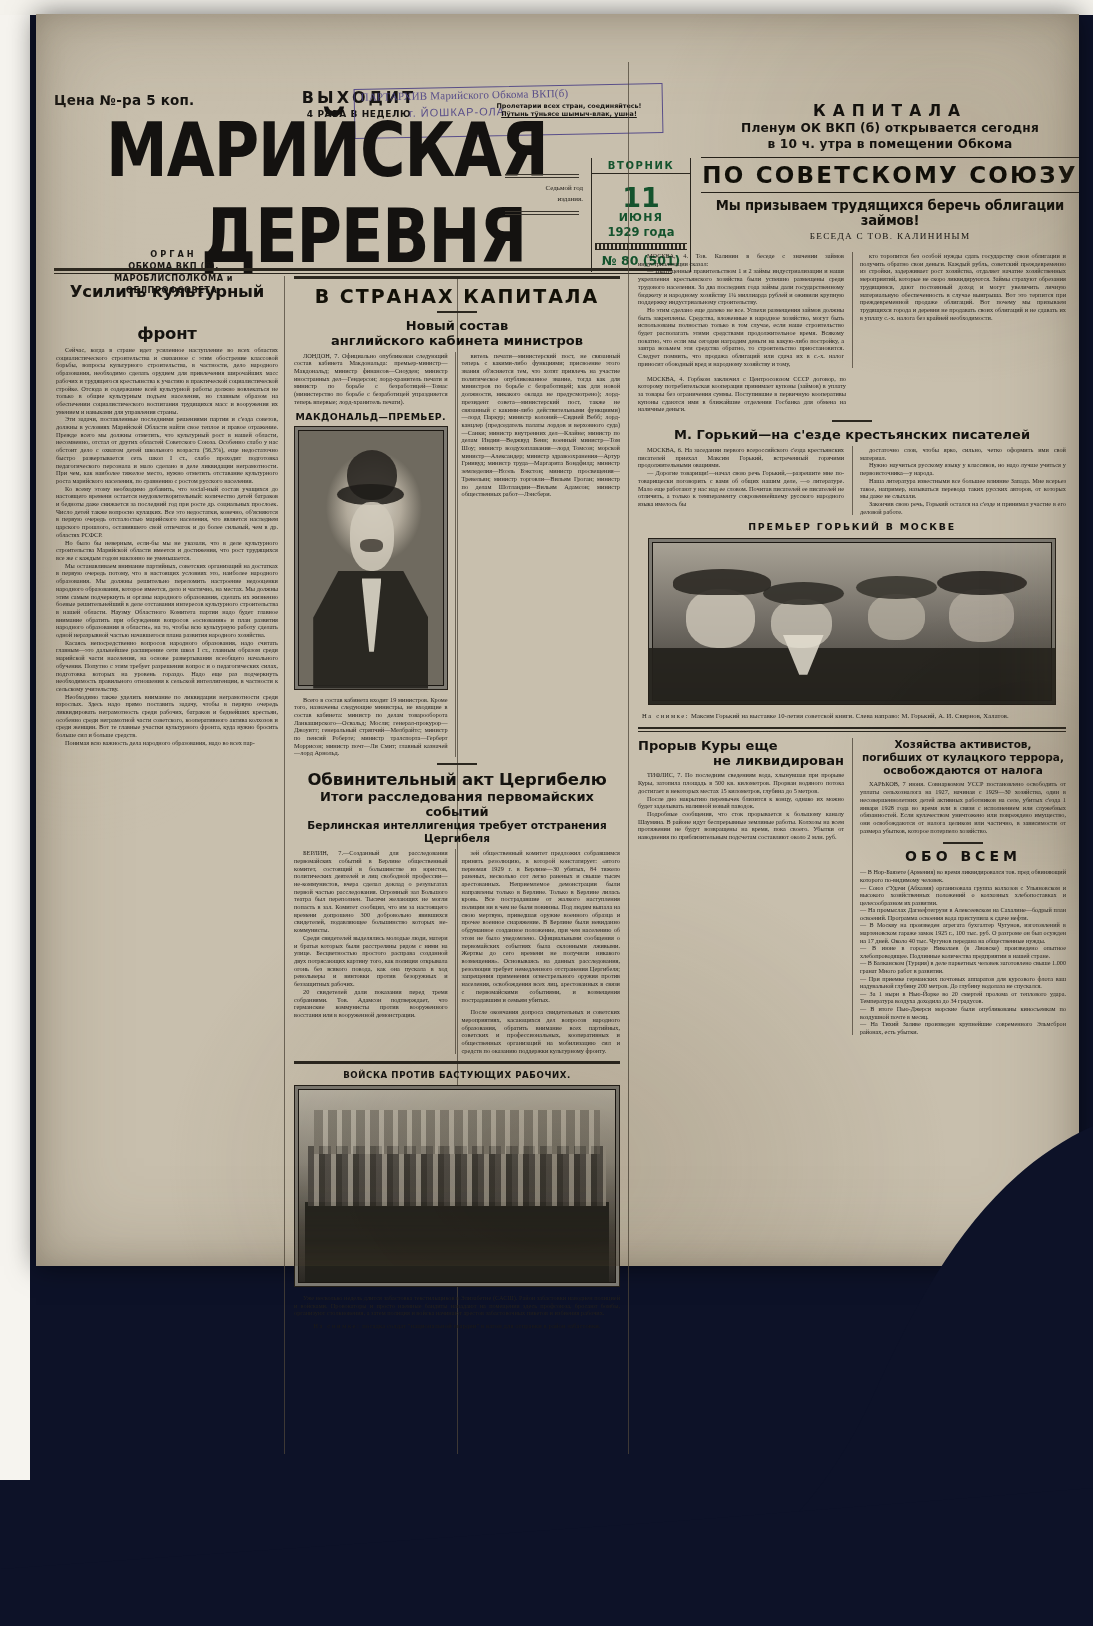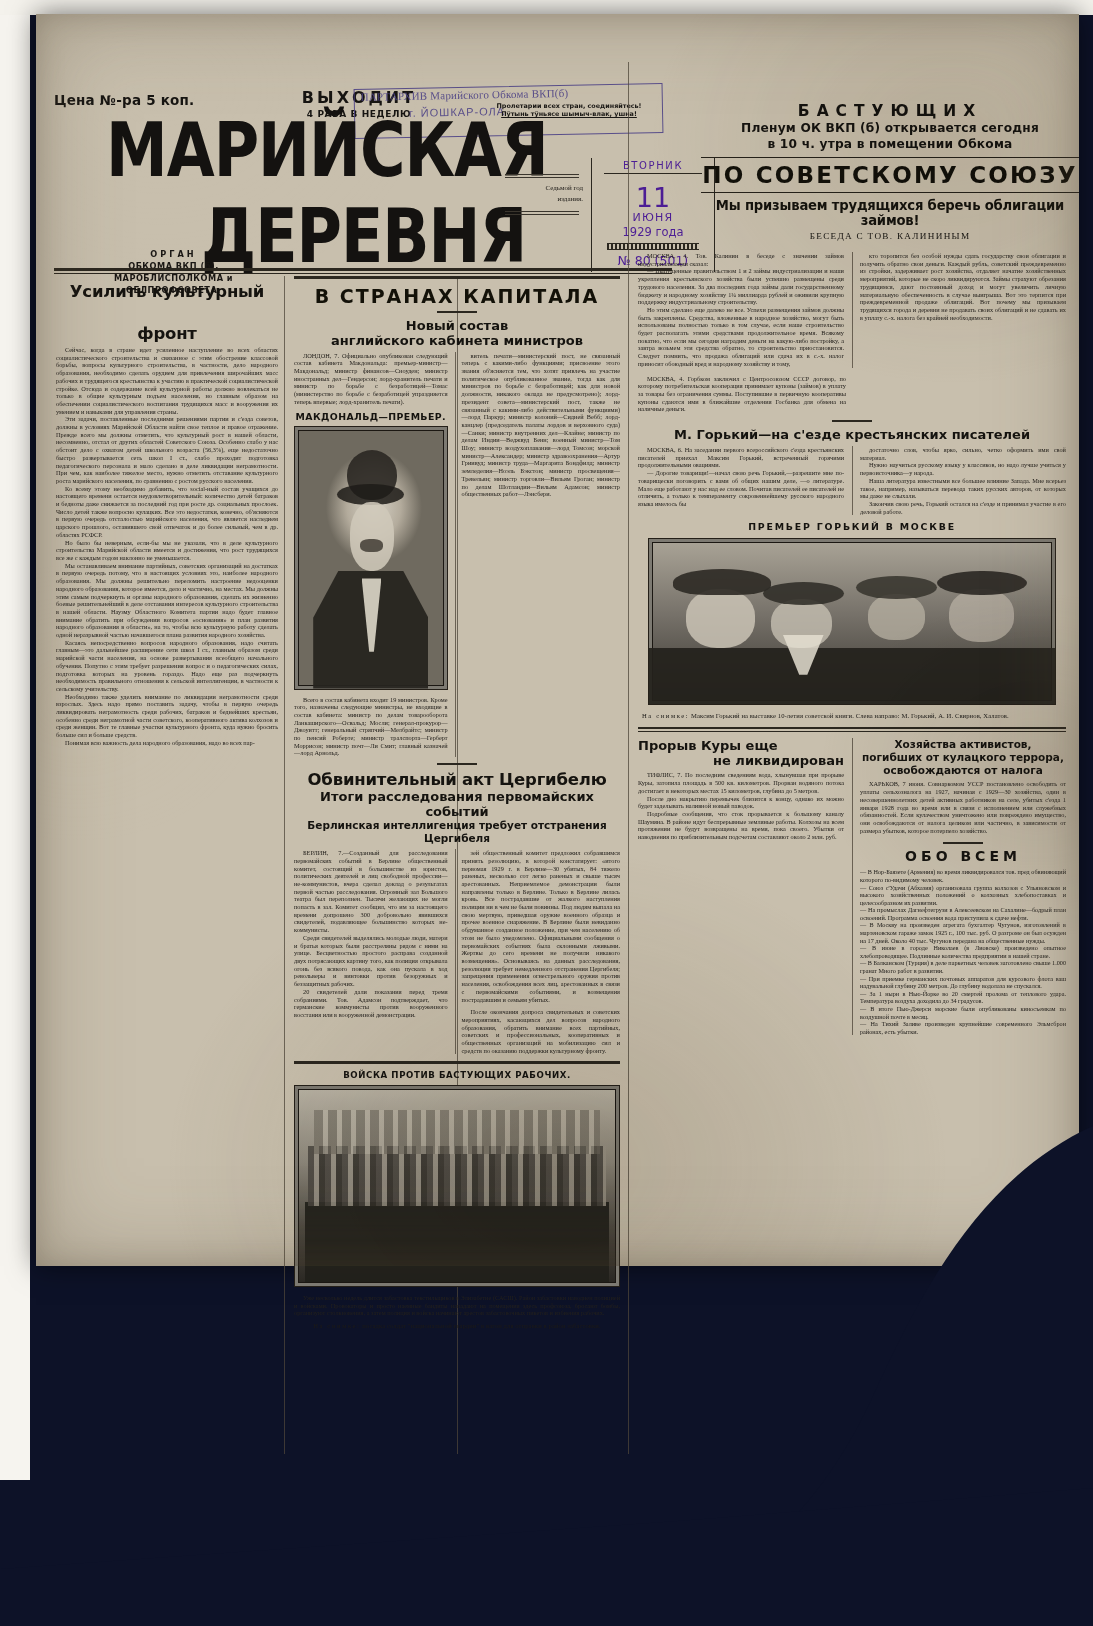--- a/index.html
+++ b/index.html
@@ -76,22 +76,22 @@
     font-family:"DejaVu Sans",sans-serif;font-weight:bold;font-size:8.2px;
     line-height:12px;letter-spacing:.5px;color:#1a1714;}
   .organ .o1{letter-spacing:3px;}
 
   .yearbox{position:absolute;left:455px;top:120px;width:82px;text-align:right;
     font-size:7px;line-height:11px;color:#24211d;}
   .yearbox .rule{border-top:1px solid #3a352d;border-bottom:1px solid #3a352d;height:2px;margin:0 4px 5px;}
   .yearbox .rule2{border-top:1px solid #3a352d;border-bottom:1px solid #3a352d;height:2px;margin:6px 4px 0;}
 
   .datebox{position:absolute;left:545px;top:104px;width:98px;text-align:center;
-    color:#4c1d95;font-family:"DejaVu Sans",sans-serif;font-weight:normal;
-    border-left:1.5px solid #2b271f;border-right:1.5px solid #2b271f;padding:2px 12px 4px;}
+    color:#14532d;font-family:"DejaVu Sans",sans-serif;font-weight:bold;
+    border-left:1.5px solid #2b271f;border-right:1.5px solid #2b271f;padding:2px 0 4px;}
   .datebox .dow{font-size:10px;letter-spacing:1.6px;border-bottom:1.4px solid #2b271f;padding-bottom:2px;}
   .datebox .day{font-size:27px;line-height:27px;margin-top:10px;}
   .datebox .mon{font-size:11px;letter-spacing:1.2px;}
   .datebox .yr{font-size:11.5px;margin-top:1px;}
   .datebox .sep{height:5px;margin:4px 3px 3px;border-top:1.3px solid #2b271f;border-bottom:1.3px solid #2b271f;
      background:repeating-linear-gradient(90deg,#2b271f 0 2px,transparent 2px 4px);}
   .datebox .no{font-size:12.5px;}
 
   
   #ann{position:absolute;left:655px;top:48px;width:378px;text-align:center;color:#15130f;}
@@ -176,21 +176,21 @@
         <div class="datebox">
           <div class="dow">ВТОРНИК</div>
           <div class="day">11</div>
           <div class="mon">ИЮНЯ</div>
           <div class="yr">1929 года</div>
           <div class="sep"></div>
           <div class="no">№ 80 (501)</div>
         </div>
 
         <div id="ann">
-          <div class="izv">БАСТУЮЩИХ</div>
+          <div class="izv">КАПИТАЛА</div>
           <div class="l1">Пленум ОК ВКП (б) открывается сегодня</div>
           <div class="l2">в 10 ч. утра в помещении Обкома</div>
           <div class="bar"></div>
           <div class="ussr">ПО СОВЕТСКОМУ СОЮЗУ</div>
           <div class="bar2"></div>
           <div class="call">Мы призываем трудящихся беречь облигации займов!</div>
           <div class="sub">БЕСЕДА С ТОВ. КАЛИНИНЫМ</div>
         </div>
       </div>
 

